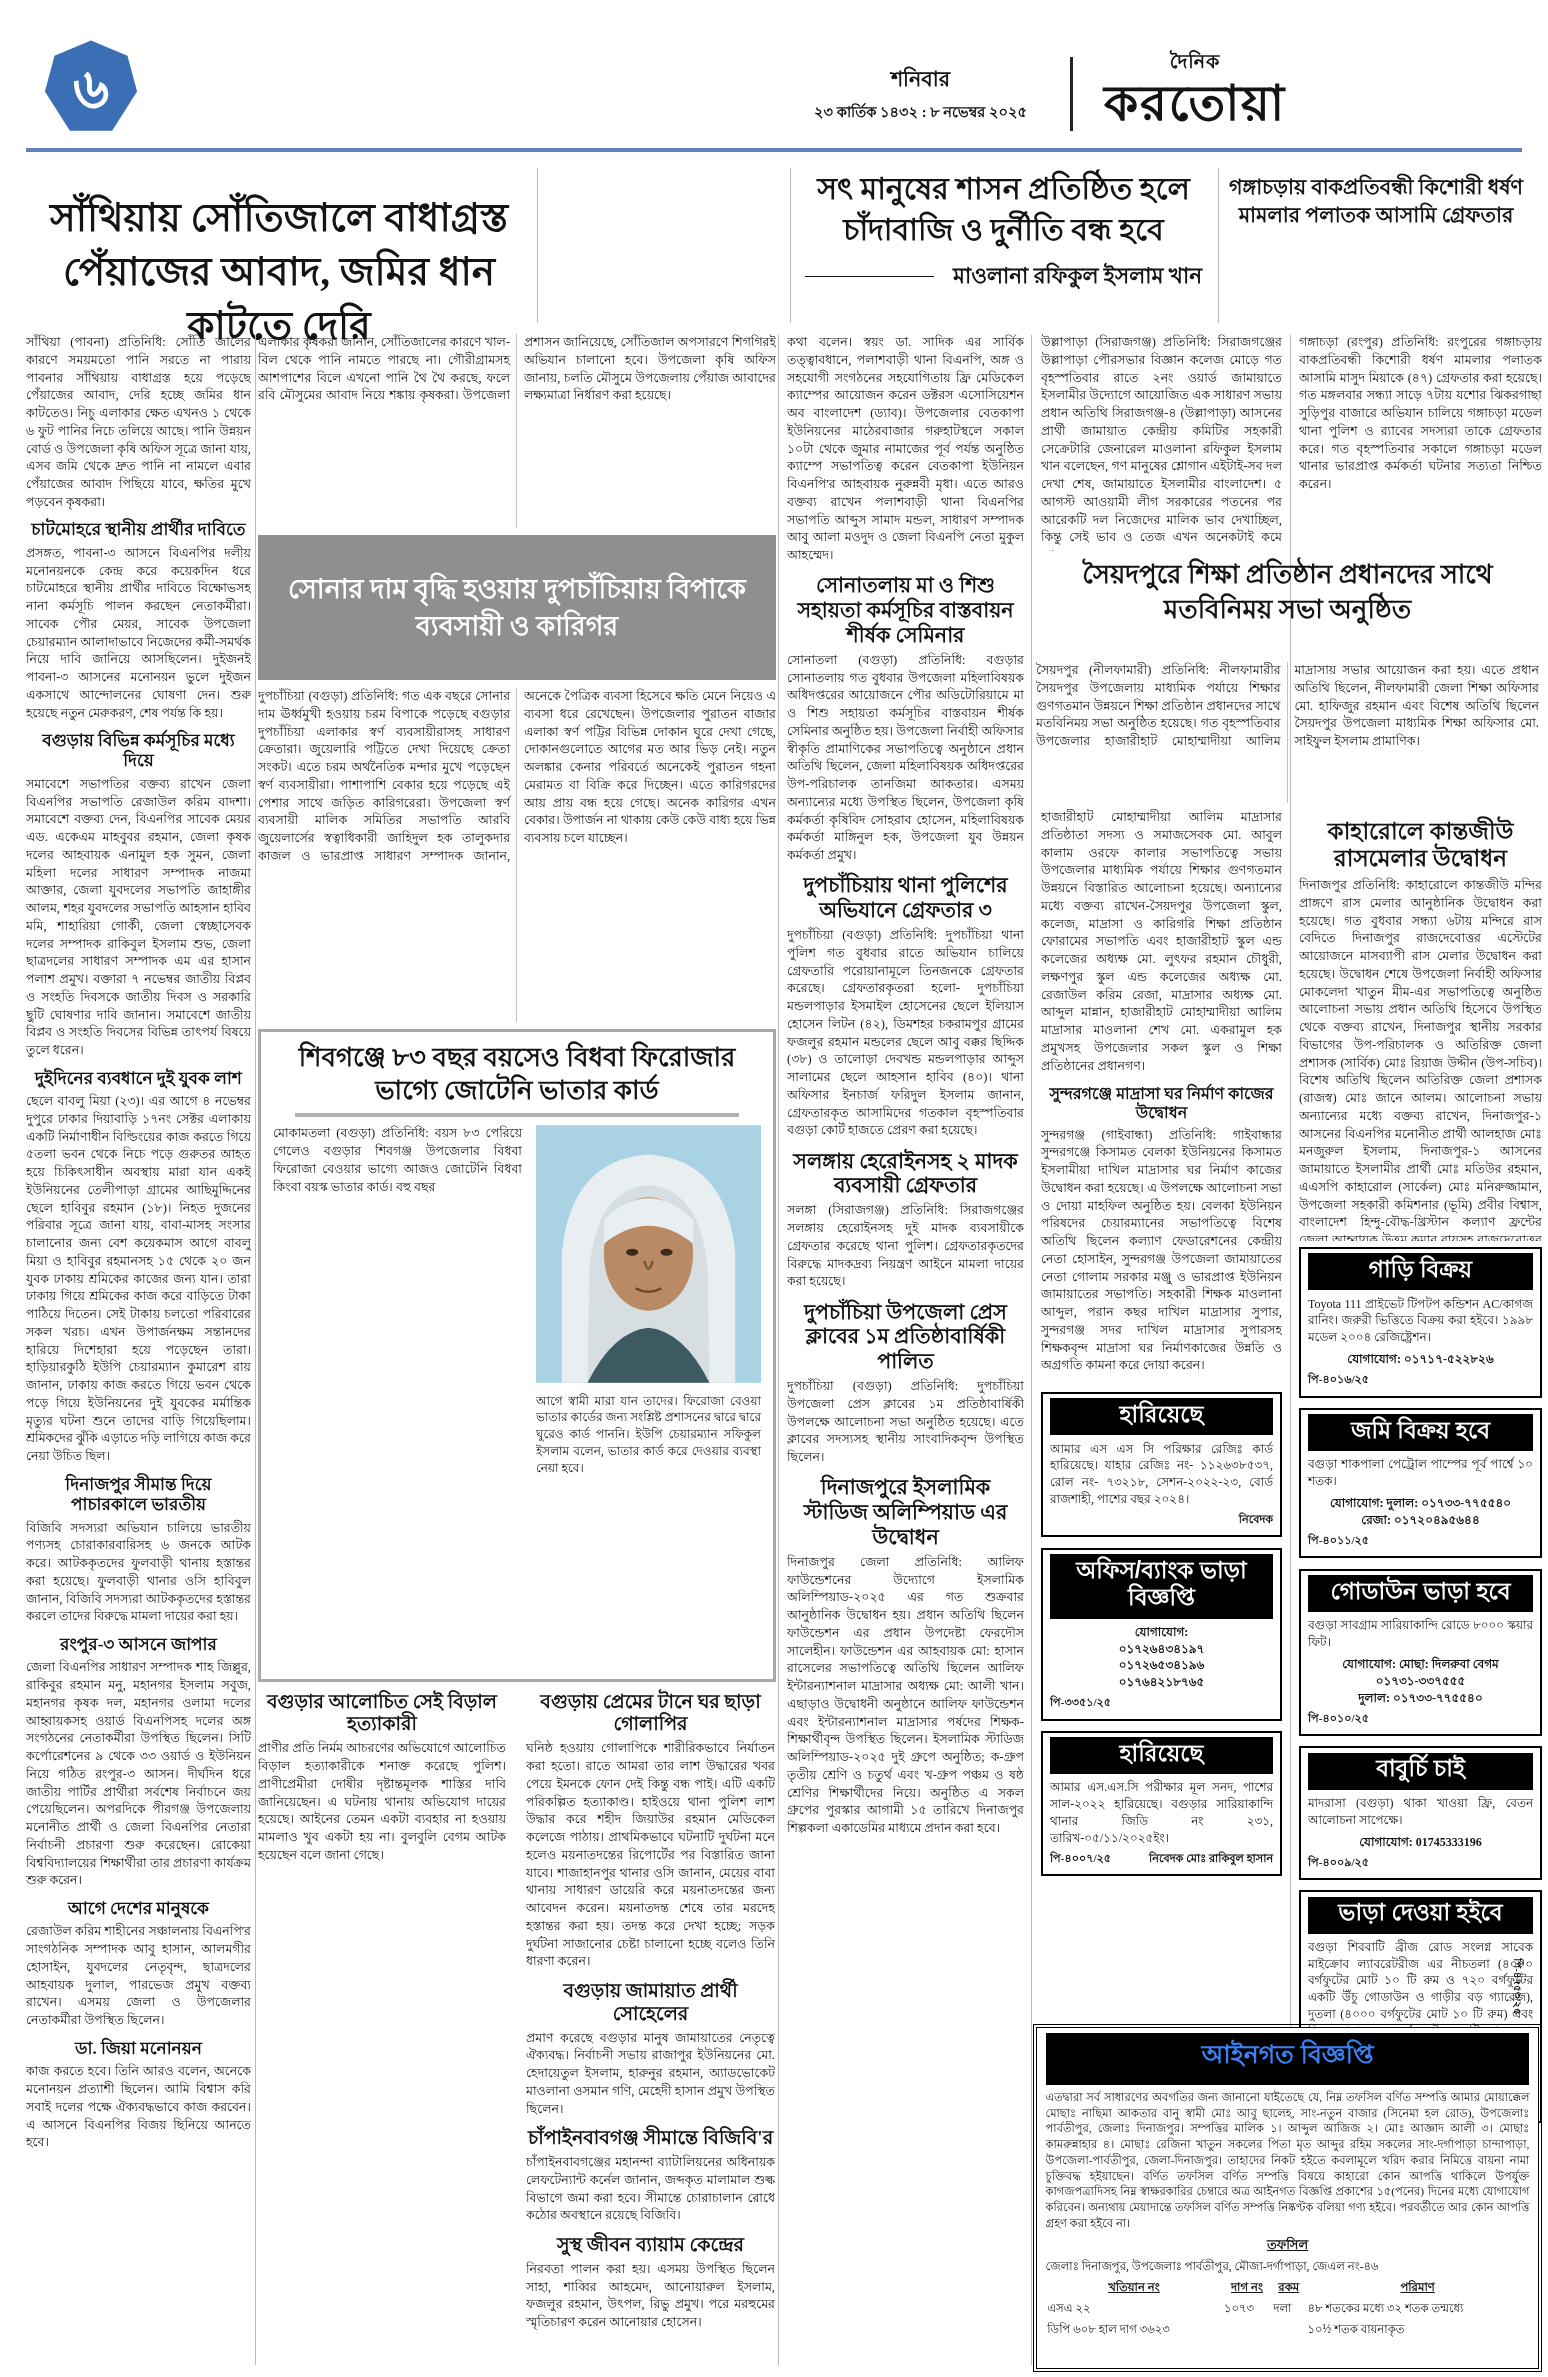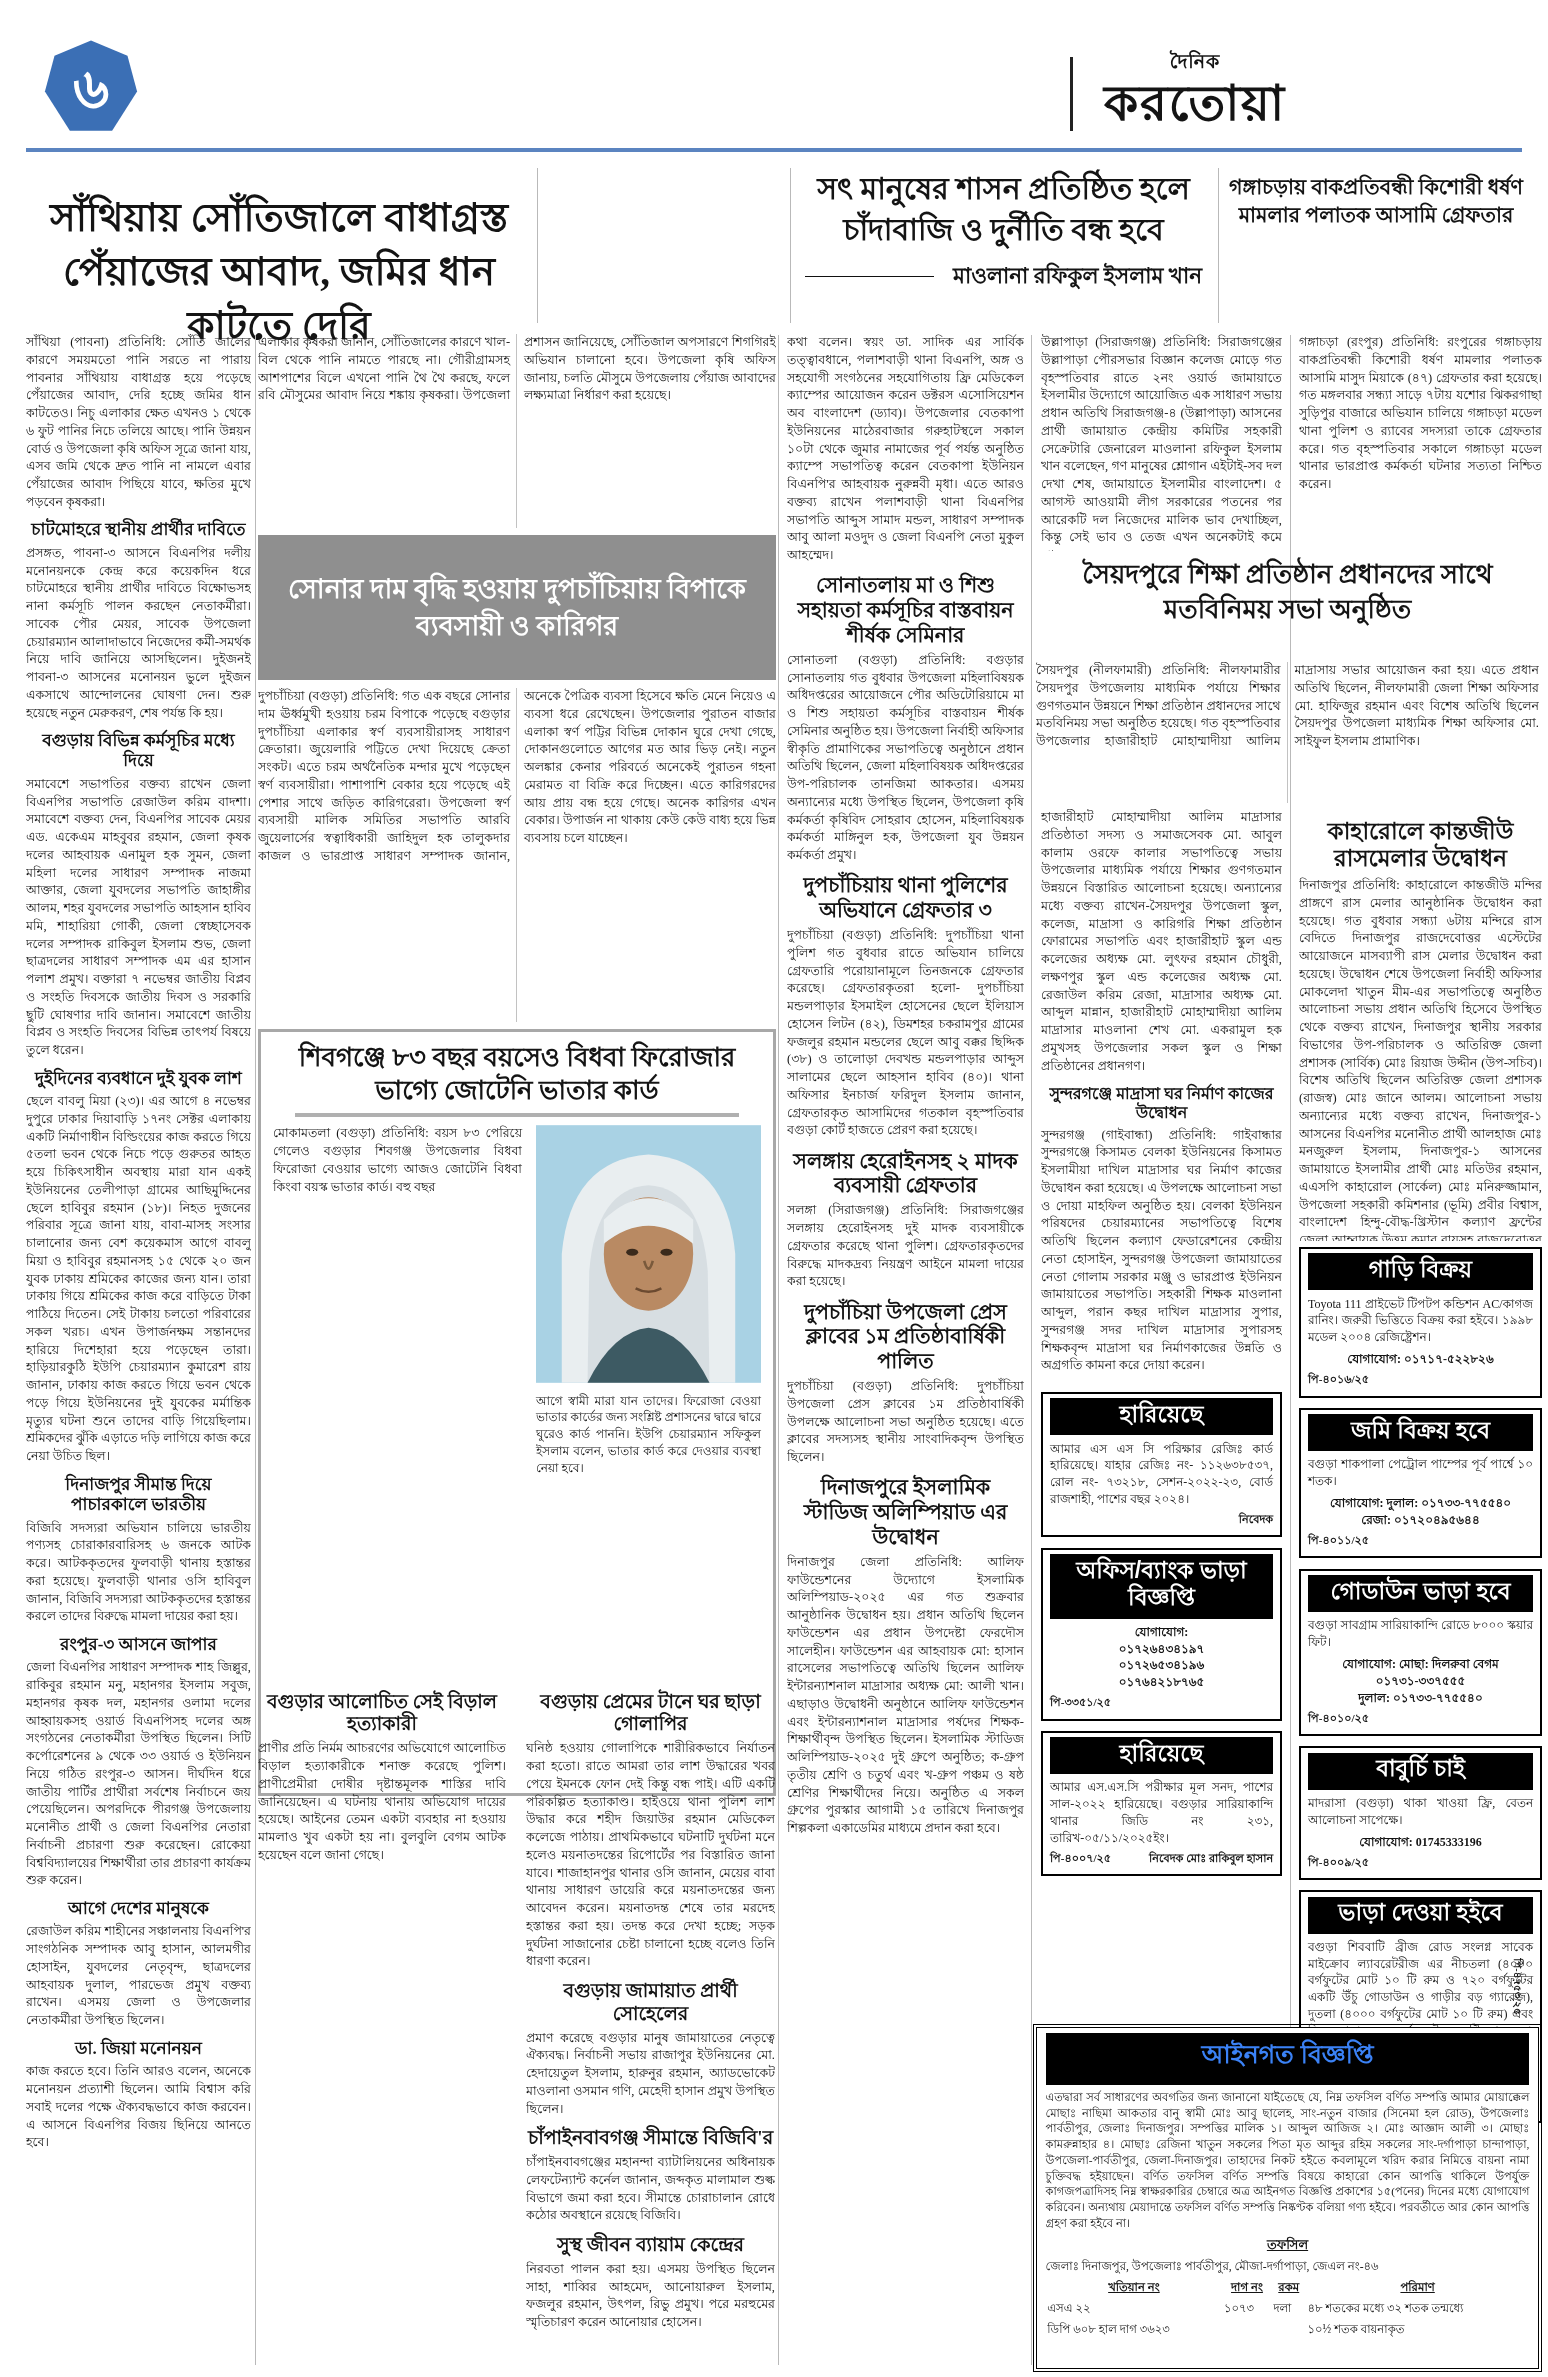--- a/index.html
+++ b/index.html
@@ -43,21 +43,21 @@
   #c5mid .story h3{font-size:16px}
   #c6mid .story h3{font-size:23px}
   #suba .story h3,#subb .story h3{font-size:19px}
   .flowcol{overflow:hidden}
   
   #graybox{left:258px;top:535px;width:518px;height:145px;background:#8f8f8f;color:#fff;
            display:flex;align-items:center;justify-content:center;text-align:center;
            font-size:27px;font-weight:900;line-height:1.35;padding:0 22.4px;box-sizing:border-box}
   #goldbody{left:258px;top:688px;width:518px;height:334px}
   #m0{left:258px;top:334px;width:518px;height:194px}
-  #widow{left:258px;top:1029px;width:518px;height:767px;border:3.4px solid #a8a8a8;
+  #widow{left:258px;top:1029px;width:518px;height:653px;border:3.4px solid #a8a8a8;
          box-sizing:border-box;padding:8.6px 12px;background:#fff}
   #widow .wh{font-size:26px;font-weight:900;text-align:center;line-height:1.3}
   #widow .wrule{height:3.4px;background:#b0b0b0;margin:5.2px 22.4px}
   #widow .wbody{display:flex;gap:14px;margin-top:8.6px}
   #widow .wtext{flex:1}
   #widow .wfig{width:225px}
   #widow .wcap{font-size:12px;line-height:1.4;text-align:justify;margin-top:5.2px}
   
   #syedhead{left:1036px;top:557px;width:503px;font-size:26px;font-weight:900;
             text-align:center;line-height:1.35}
@@ -86,20 +86,24 @@
 </head>
 <body>
 
 <div id="page">
 
   <div id="hdr">
     <svg id="logo" viewBox="0 0 100 104">
       <polygon points="50,2 88,18 98,55 72,96 28,96 2,55 12,18" fill="#3b6fb5"></polygon>
       <text x="50" y="72" text-anchor="middle" font-size="58" font-weight="bold" fill="#ffffff" font-family="Liberation Serif, serif">৬</text>
     </svg>
+    <div id="dateblk">
+      <div id="weekday">শনিবার</div>
+      <div id="dateline">২৩ কার্তিক ১৪৩২ : ৮ নভেম্বর ২০২৫</div>
+    </div>
     <div id="mastdiv"></div>
     <div id="mast">
       <div class="m1">দৈনিক</div>
       <div class="m2">করতোয়া</div>
     </div>
   </div>
   <div class="hr-blue"></div>
 
   <h1 id="lead-main" class="abs">সাঁথিয়ায় সোঁতিজালে বাধাগ্রস্ত পেঁয়াজের আবাদ, জমির ধান কাটতে দেরি</h1>
   <div id="lead-hon" class="abs leadbox">

